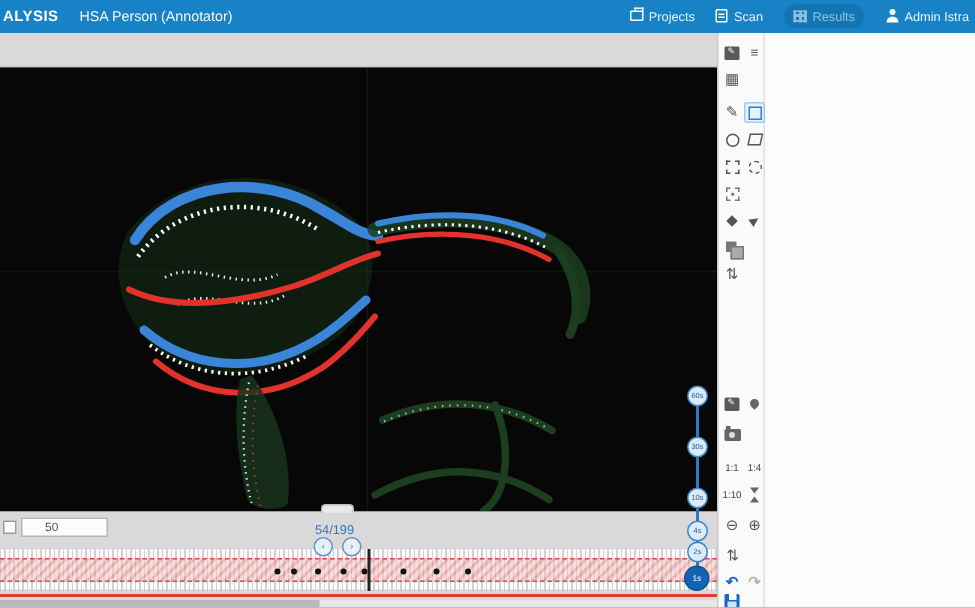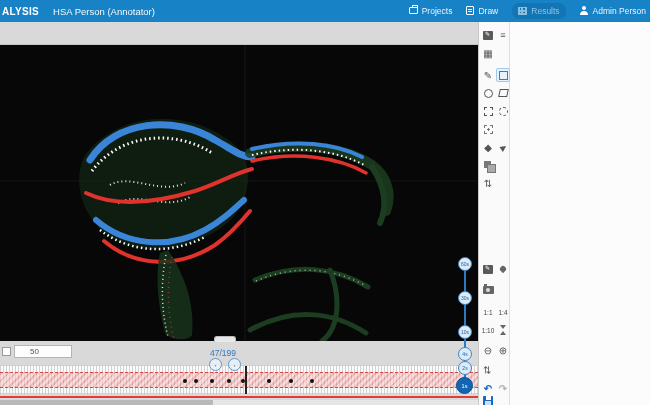--- a/index.html
+++ b/index.html
@@ -150,29 +150,29 @@
   <div id="appbar" class="abs">
     <span class="brand">ALYSIS</span>
     <span class="apptitle">HSA Person (Annotator)</span>
     <div id="nav">
       <span class="navitem">
         <span class="i-case"></span>
         <span>Projects</span>
       </span>
       <span class="navitem">
         <span class="i-doc"></span>
-        <span>Draw</span>
+        <span>Scan</span>
       </span>
       <span class="navitem disabled">
         <span class="i-grid"></span>
         <span>Results</span>
       </span>
       <span class="navitem">
         <span class="i-person"></span>
-        <span>Admin Person</span>
+        <span>Admin Istra</span>
       </span>
     </div>
   </div>
 
   <div id="canvas-header" class="abs"></div>
 
   <div id="canvas" class="abs">
     <svg width="478" height="296" viewBox="0 0 478 296">
       <rect x="0" y="0" width="478" height="296" fill="#070707"></rect>
       <line x1="245" y1="0" x2="245" y2="296" stroke="#161616" stroke-width="1"></line>
@@ -226,21 +226,21 @@
       </div>
   </div>
 
   <div id="bottombar" class="abs"></div>
   <div id="handle-tab" class="abs"></div>
   <div id="fps-check" class="abs"></div>
   <div id="fps-input" class="abs">
     <span>50</span>
   </div>
   <div id="frame-counter" class="abs">
-    <span>47/199</span>
+    <span>54/199</span>
   </div>
   <div class="navcircle" style="left:209px;">
     <span>‹</span>
   </div>
   <div class="navcircle" style="left:228px;">
     <span>›</span>
   </div>
 
   <div id="timeline" class="abs">
     <div id="ticks" class="abs"></div>

